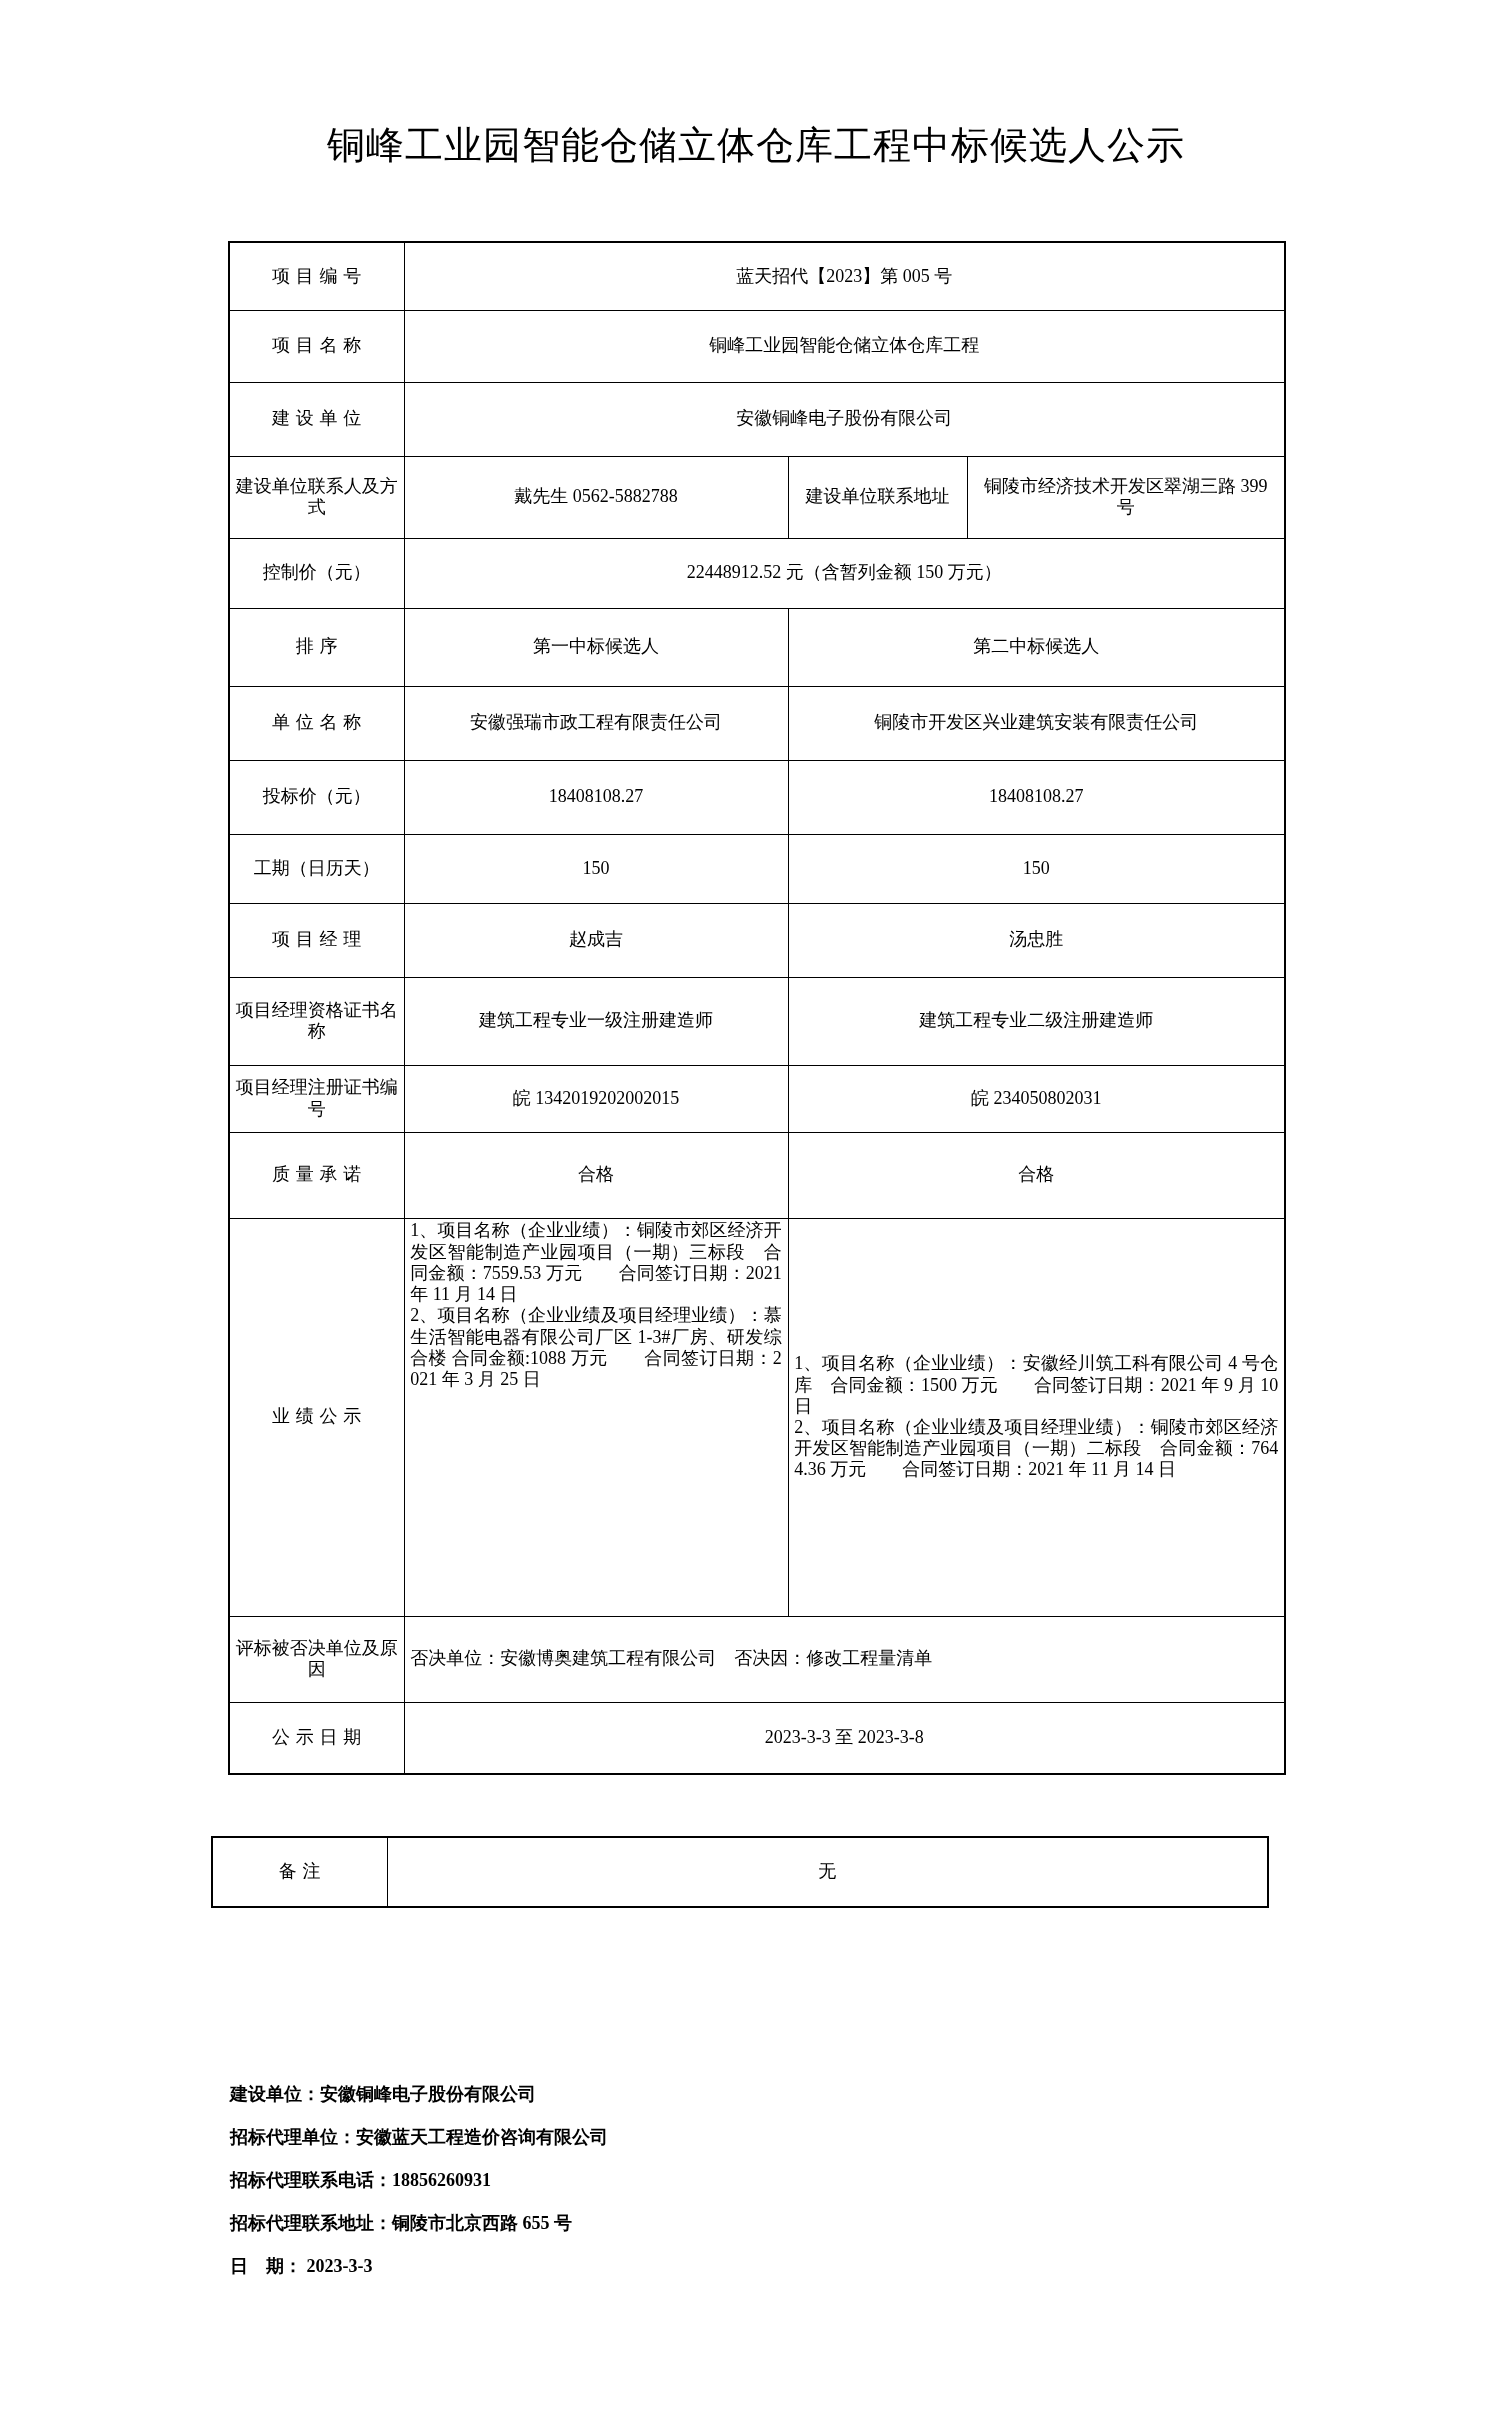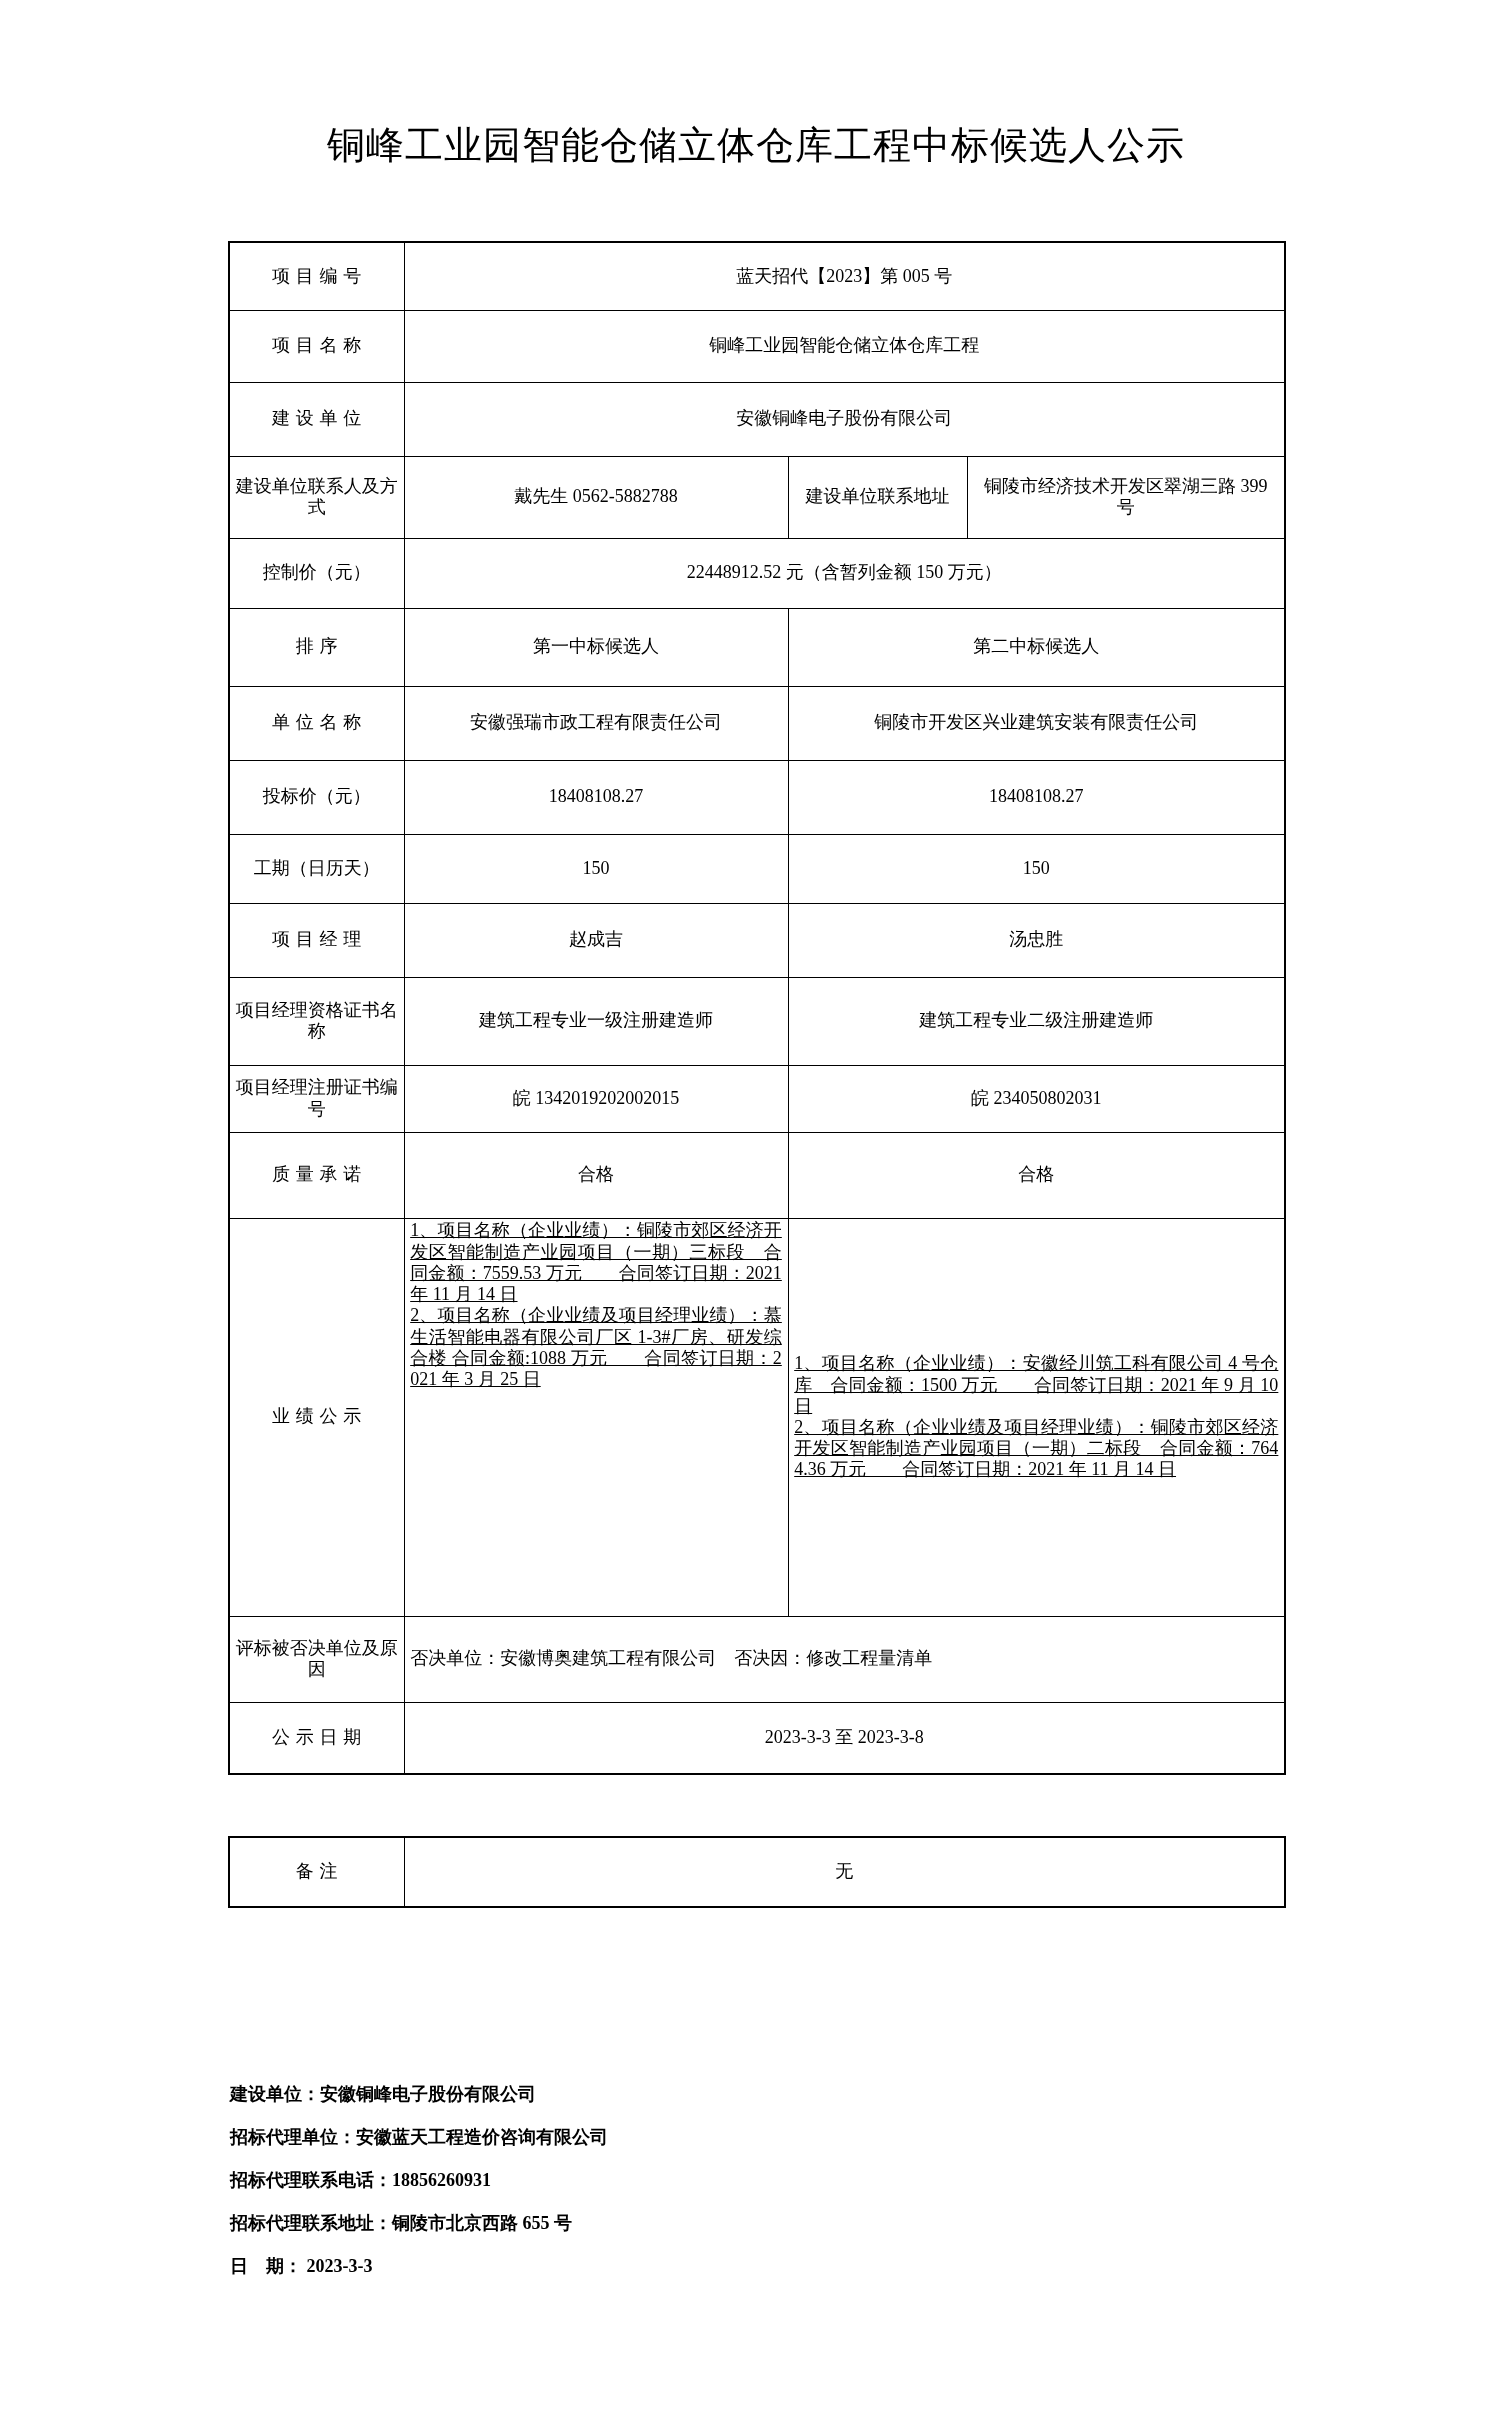--- a/index.html
+++ b/index.html
@@ -56,31 +56,30 @@
   td.lbl.sp { letter-spacing: 0.32em; text-indent: 0.32em; }
   td.val {
     text-align: center;
   }
   td.long {
     text-align: justify;
     vertical-align: middle;
     padding: 5.7px 9.5px;
     line-height: 40px;
     white-space: pre-line;
-    text-decoration: underline;
   }
   td.long.fill { vertical-align: top; }
   td.leftval {
     text-align: left;
     padding-left: 9.5px;
   }
   table.remark-table {
     position: absolute;
     top: 1836px;
-    left: 228px;
+    left: 211px;
     width: 1056px;
     border: 2.9px solid #000000;
   }
   .notice {
     position: absolute;
     top: 1912px;
     left: 228px;
     width: 1056px;
     box-sizing: border-box;
     border: 2.9px solid #000000;

